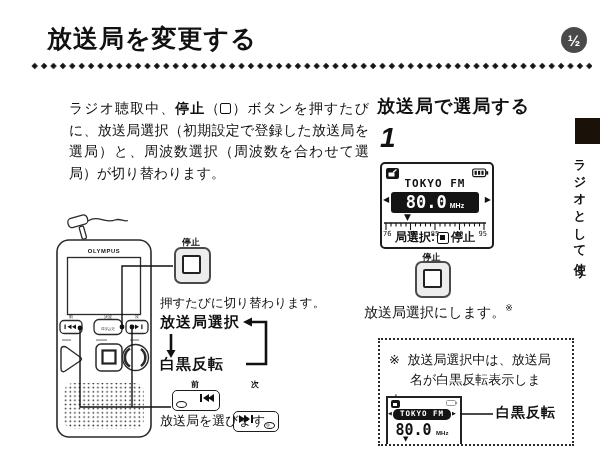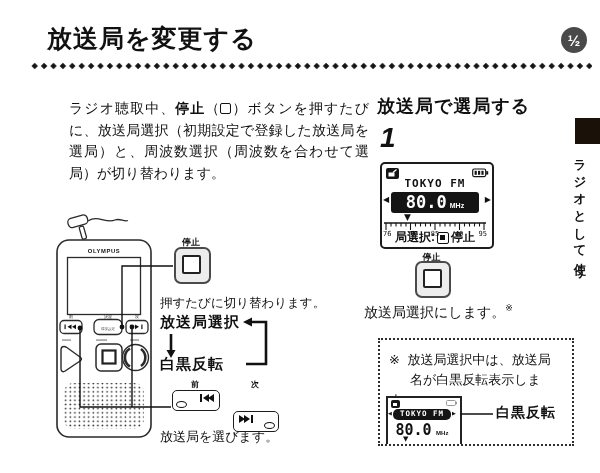--- a/index.html
+++ b/index.html
@@ -152,21 +152,21 @@
     </span>
   </div>
   <div class="abs seekbtn" style="left:233px;top:390px;width:44px;">
     <span class="glyphrow" style="left:5px;top:3px;">
       <span class="tri r"></span>
         <span class="tri r" style="margin-left:-2px;"></span>
         <span class="vbar"></span>
     </span>
     <span class="oval" style="right:3px;bottom:2px;"></span>
   </div>
-  <div class="abs" style="left:160px;top:428px;font-size:13px;">放送局を選びます。</div>
+  <div class="abs" style="left:160px;top:412px;font-size:13px;">放送局を選びます。</div>
 
   <div class="abs rh" style="left:377px;top:94px;font-family:Liberation Serif, serif;">放送局で選局する</div>
   <div class="abs step" style="left:380px;top:122px;">1</div>
 
   <div class="abs lcd" style="left:380px;top:162px;width:110px;height:83px;">
     <svg class="abs" style="left:4px;top:4px;" width="13" height="11" viewBox="0 0 13 11">
       <rect width="13" height="11" rx="2" fill="#141414"></rect>
       <rect x="2.5" y="4.5" width="6" height="4" fill="#fff"></rect>
       <path d="M7,4.5 L10.5,1.5" stroke="#fff" stroke-width="1.2"></path>
     </svg>

